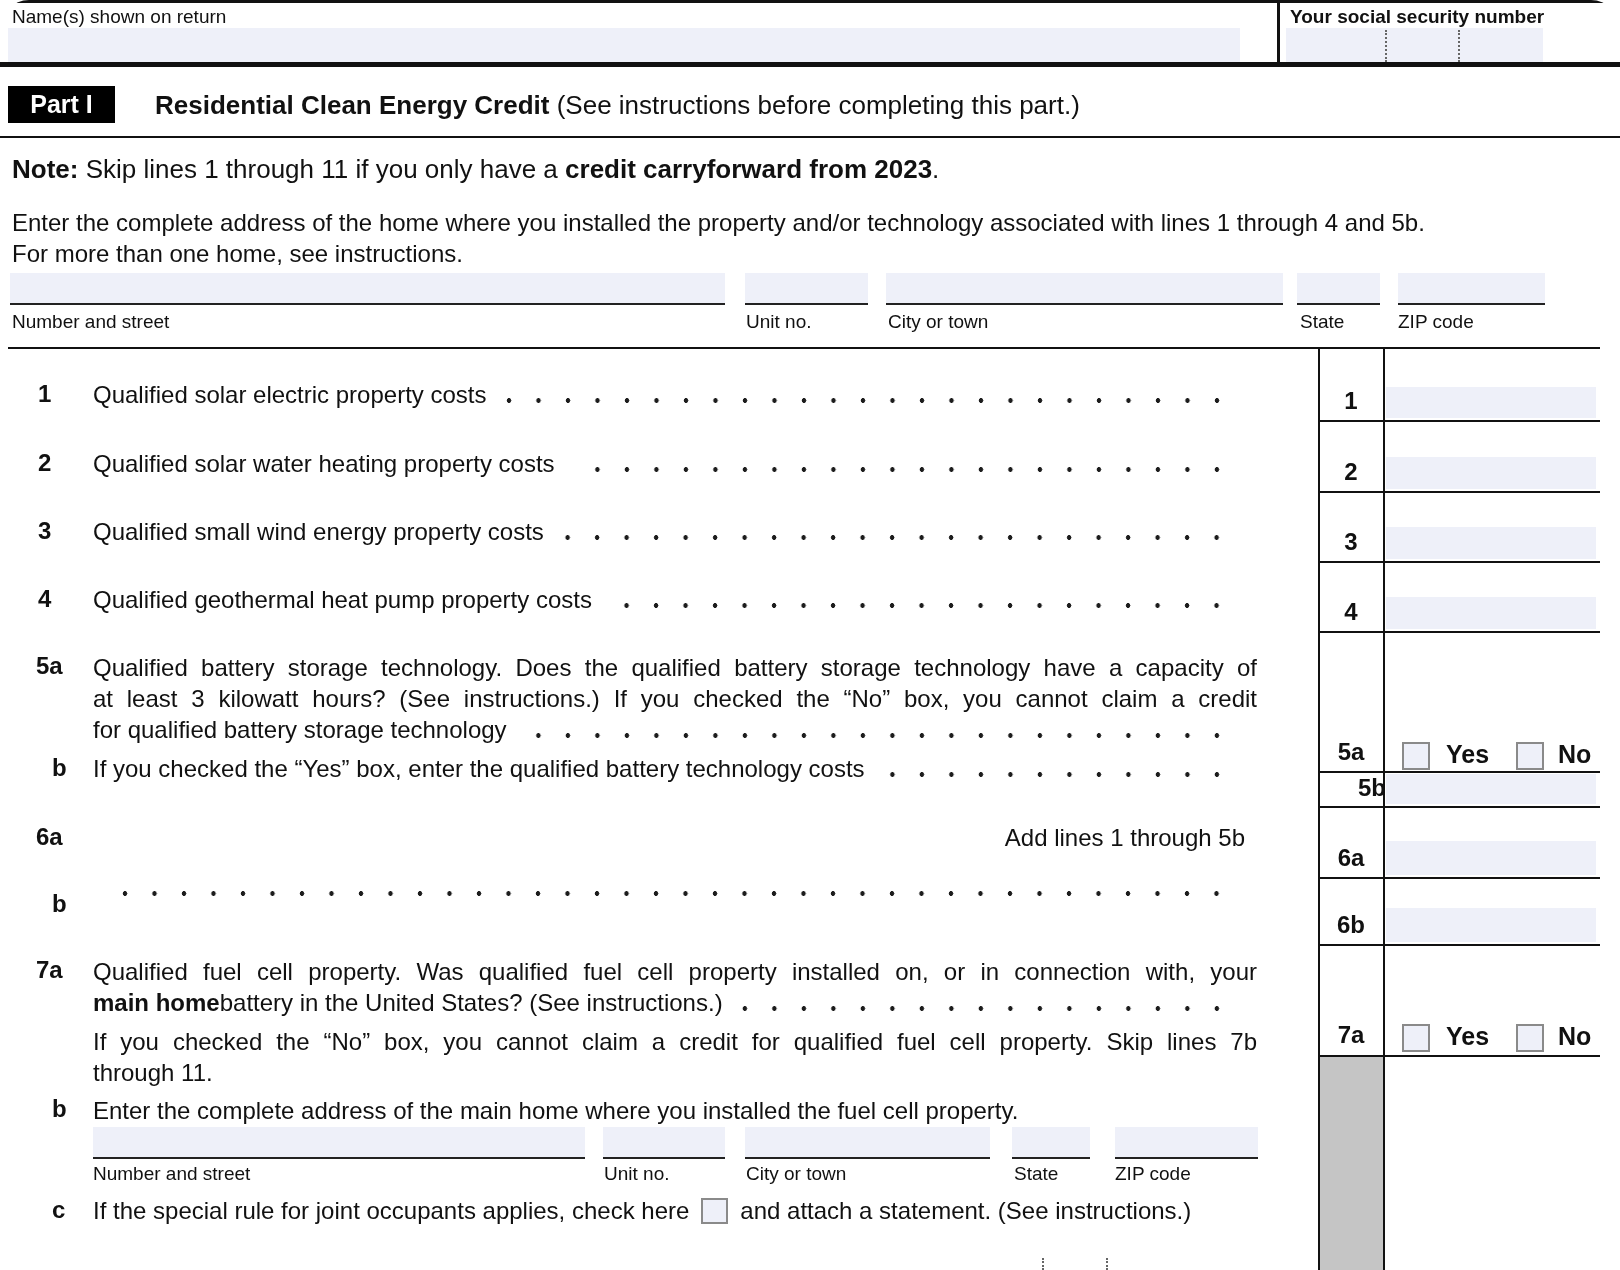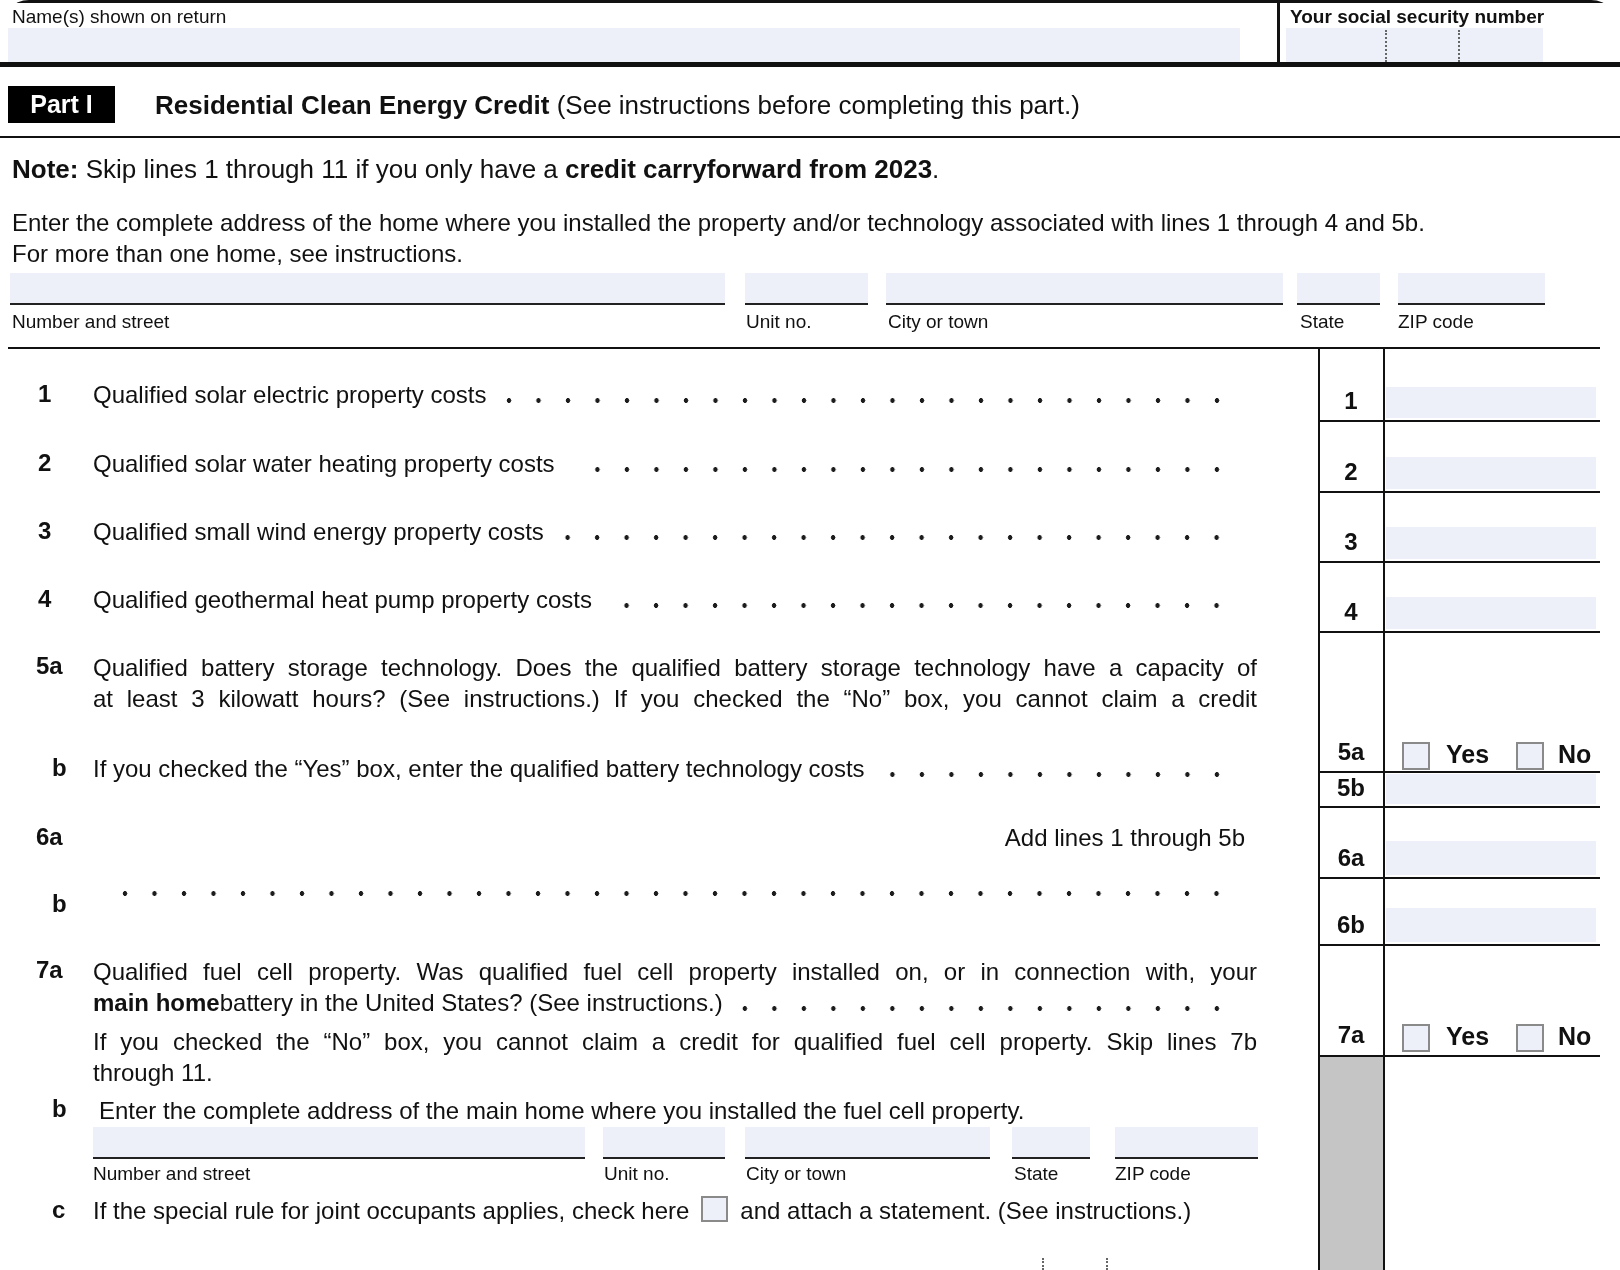--- a/index.html
+++ b/index.html
@@ -89,21 +89,21 @@
   <div class="field" style="left:1386px;top:527px;width:210px;height:32px;"></div>
   <div class="boxnum" style="top:598px;">4</div>
   <div class="field" style="left:1386px;top:597px;width:210px;height:32px;"></div>
 
   <div class="boxnum" style="top:738px;">5a</div>
   <span class="cb" style="left:1402px;top:742px;"></span>
   <span class="ynlbl" style="left:1446px;top:740px;">Yes</span>
   <span class="cb" style="left:1516px;top:742px;"></span>
   <span class="ynlbl" style="left:1558px;top:740px;">No</span>
 
-  <div class="boxnum" style="top:774px;">5b</div>
+  <div class="boxnum" style="top:774px;margin-left:21px;">5b</div>
   <div class="field" style="left:1386px;top:774px;width:210px;height:30px;"></div>
 
   <div class="boxnum" style="top:844px;">6a</div>
   <div class="field" style="left:1386px;top:841px;width:210px;height:34px;"></div>
   <div class="boxnum" style="top:911px;">6b</div>
   <div class="field" style="left:1386px;top:908px;width:210px;height:34px;"></div>
 
   <div class="boxnum" style="top:1021px;">7a</div>
   <span class="cb" style="left:1402px;top:1024px;"></span>
   <span class="ynlbl" style="left:1446px;top:1022px;">Yes</span>
@@ -130,20 +130,24 @@
 
   <div class="rnum" style="left:38px;top:585px;">4</div>
   <div class="rowlbl" style="left:93px;top:585px;width:1152px;">
     <span>Qualified geothermal heat pump property costs</span>
       <span class="leader"></span>
   </div>
 
   <div class="rnum" style="left:36px;top:652px;">5a</div>
   <div class="abs body24 just" style="left:93px;top:652px;width:1164px;">Qualified battery storage technology. Does the qualified battery storage technology have a capacity of</div>
   <div class="abs body24 just" style="left:93px;top:683px;width:1164px;">at least 3 kilowatt hours? (See instructions.) If you checked the “No” box, you cannot claim a credit</div>
+  <div class="rowlbl" style="left:93px;top:715px;width:1152px;">
+    <span>for qualified battery storage technology</span>
+      <span class="leader"></span>
+  </div>
 
   <div class="rnum" style="left:52px;top:754px;">b</div>
   <div class="rowlbl" style="left:93px;top:754px;width:1152px;">
     <span>If you checked the “Yes” box, enter the qualified battery technology costs</span>
       <span class="leader"></span>
   </div>
 
   <div class="rnum" style="left:36px;top:823px;">6a</div>
   <div class="rowlbl" style="left:93px;top:823px;width:1152px;flex-direction:column;">
     <span>Add lines 1 through 5b</span>
@@ -159,35 +163,35 @@
   <div class="abs body24 just" style="left:93px;top:956px;width:1164px;">Qualified fuel cell property. Was qualified fuel cell property installed on, or in connection with, your</div>
   <div class="rowlbl" style="left:93px;top:988px;width:1152px;">
     <span class="b">main home</span>
       <span> battery in the United States? (See instructions.)</span>
       <span class="leader"></span>
   </div>
   <div class="abs body24 just" style="left:93px;top:1026px;width:1164px;">If you checked the “No” box, you cannot claim a credit for qualified fuel cell property. Skip lines 7b</div>
   <div class="abs body24" style="left:93px;top:1057px;">through 11.</div>
 
   <div class="rnum" style="left:52px;top:1095px;">b</div>
-  <div class="abs body24" style="left:93px;top:1095px;margin-left:6px;">Enter the complete address of the main home where you installed the fuel cell property.</div>
+  <div class="abs body24" style="left:93px;top:1095px;">Enter the complete address of the main home where you installed the fuel cell property.</div>
 
   <div class="ufield" style="left:93px;top:1127px;width:492px;height:30px;"></div>
   <div class="ufield" style="left:603px;top:1127px;width:122px;height:30px;"></div>
   <div class="ufield" style="left:745px;top:1127px;width:245px;height:30px;"></div>
   <div class="ufield" style="left:1012px;top:1127px;width:78px;height:30px;"></div>
   <div class="ufield" style="left:1115px;top:1127px;width:143px;height:30px;"></div>
   <div class="abs tiny" style="left:93px;top:1163px;">Number and street</div>
   <div class="abs tiny" style="left:604px;top:1163px;">Unit no.</div>
   <div class="abs tiny" style="left:746px;top:1163px;">City or town</div>
   <div class="abs tiny" style="left:1014px;top:1163px;">State</div>
   <div class="abs tiny" style="left:1115px;top:1163px;">ZIP code</div>
 
   <div class="rnum" style="left:52px;top:1196px;">c</div>
-  <div class="abs" style="left:93px;top:1196px;font-size:24px;line-height:29px;display:flex;align-items:flex-start;">
+  <div class="abs" style="left:93px;top:1196px;font-size:24px;line-height:29px;display:flex;align-items:center;">
     <span>If the special rule for joint occupants applies, check here</span>
     <span style="position:static;width:27px;height:26px;margin:0 12px;" class="cb"></span>
     <span>and attach a statement. (See instructions.)</span>
   </div>
 
   <div class="dotv" style="left:1042px;top:1258px;height:12px;"></div>
   <div class="dotv" style="left:1106px;top:1258px;height:12px;"></div>
 
 </div>
 

